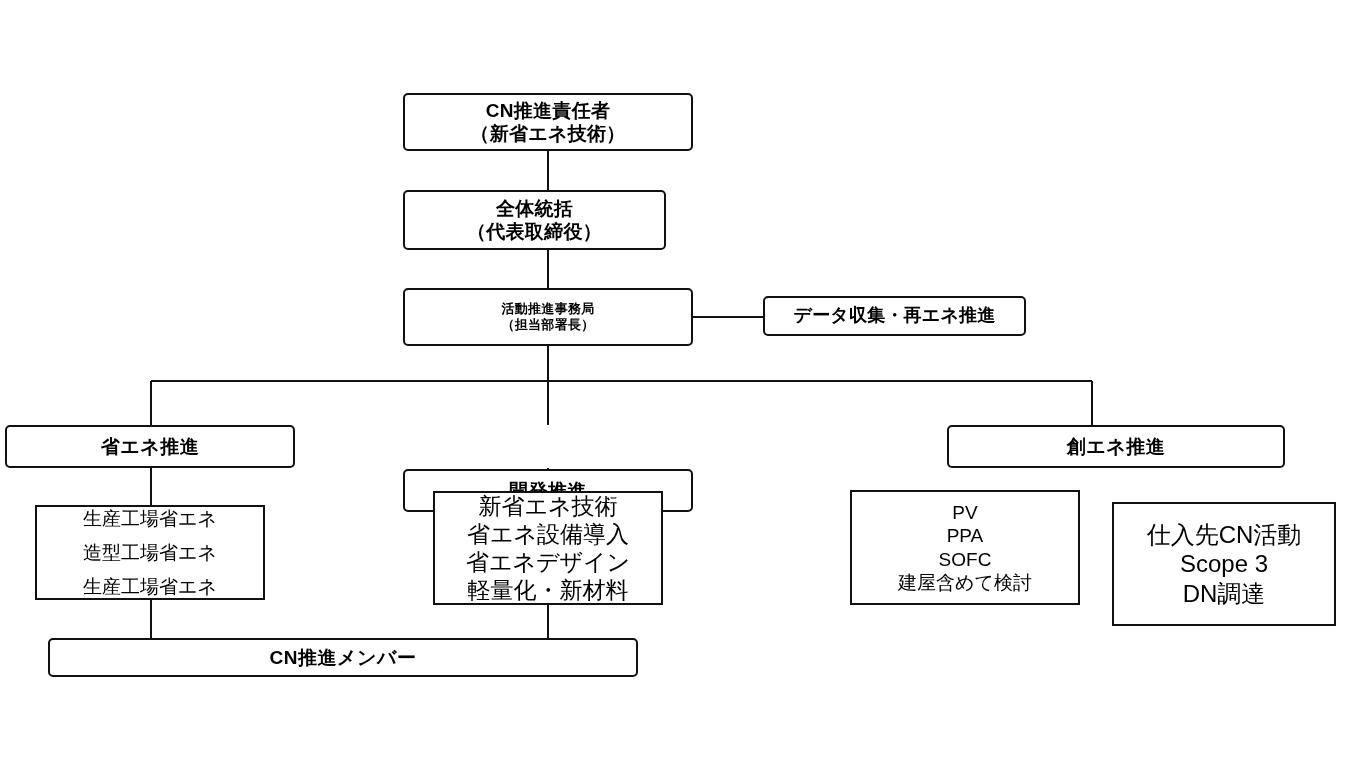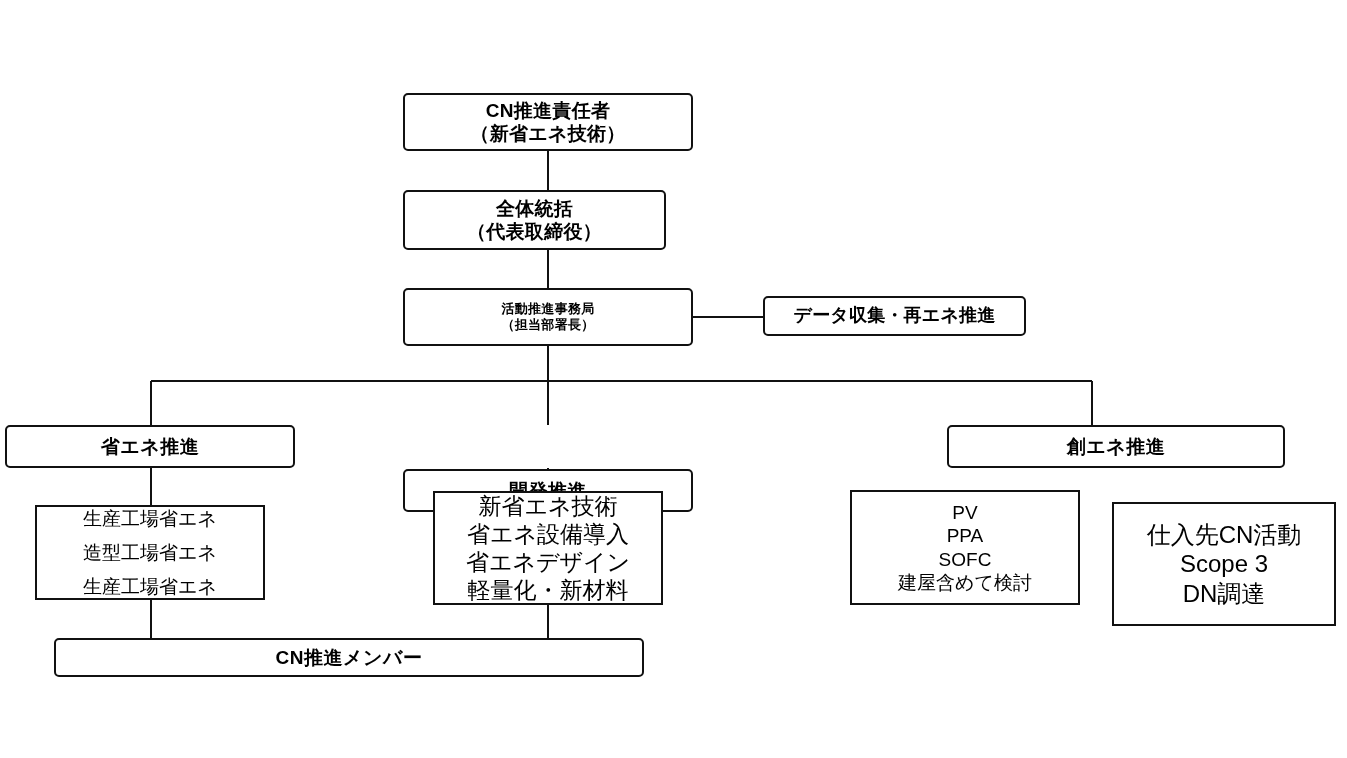--- a/index.html
+++ b/index.html
@@ -57,21 +57,21 @@
   #node-overall        { left: 403px; top: 190px; width: 263px; height: 60px;  font-size: 19px; letter-spacing: 0.3px; }
   #node-office         { left: 403px; top: 288px; width: 290px; height: 58px;  font-size: 13px; letter-spacing: 0.3px; }
   #node-data           { left: 763px; top: 296px; width: 263px; height: 40px;  font-size: 18px; letter-spacing: 0.2px; }
   #node-energy-saving  { left: 5px;   top: 425px; width: 290px; height: 43px;  font-size: 19px; letter-spacing: 0.5px; text-align: right; }
   #node-development    { left: 403px; top: 425px; width: 290px; height: 43px;  font-size: 19px; letter-spacing: 0.5px; margin-top: 44px; }
   #node-energy-create  { left: 947px; top: 425px; width: 338px; height: 43px;  font-size: 19px; letter-spacing: 0.5px; }
   #node-saving-list    { left: 35px;  top: 505px; width: 230px; height: 95px;  font-size: 19px; justify-content: space-between; }
   #node-dev-list       { left: 433px; top: 491px; width: 230px; height: 114px; font-size: 23px; }
   #node-create-list    { left: 850px; top: 490px; width: 230px; height: 115px; font-size: 19px; justify-content: center; }
   #node-supply-list    { left: 1112px;top: 502px; width: 224px; height: 124px; font-size: 24px; }
-  #node-members        { left: 54px;  top: 638px; width: 590px; height: 39px;  font-size: 19px; letter-spacing: 0.5px; }
+  #node-members        { left: 48px;  top: 638px; width: 590px; height: 39px;  font-size: 19px; letter-spacing: 0.5px; }
 </style>
 </head>
 <body>
 
 <div id="diagram-root">
 
   <svg class="connector-layer" viewBox="0 0 1347 758">
     <g stroke="#111111" stroke-width="2.5" fill="none" shape-rendering="crispEdges">
 
       <line x1="548" y1="151" x2="548" y2="190"></line>

